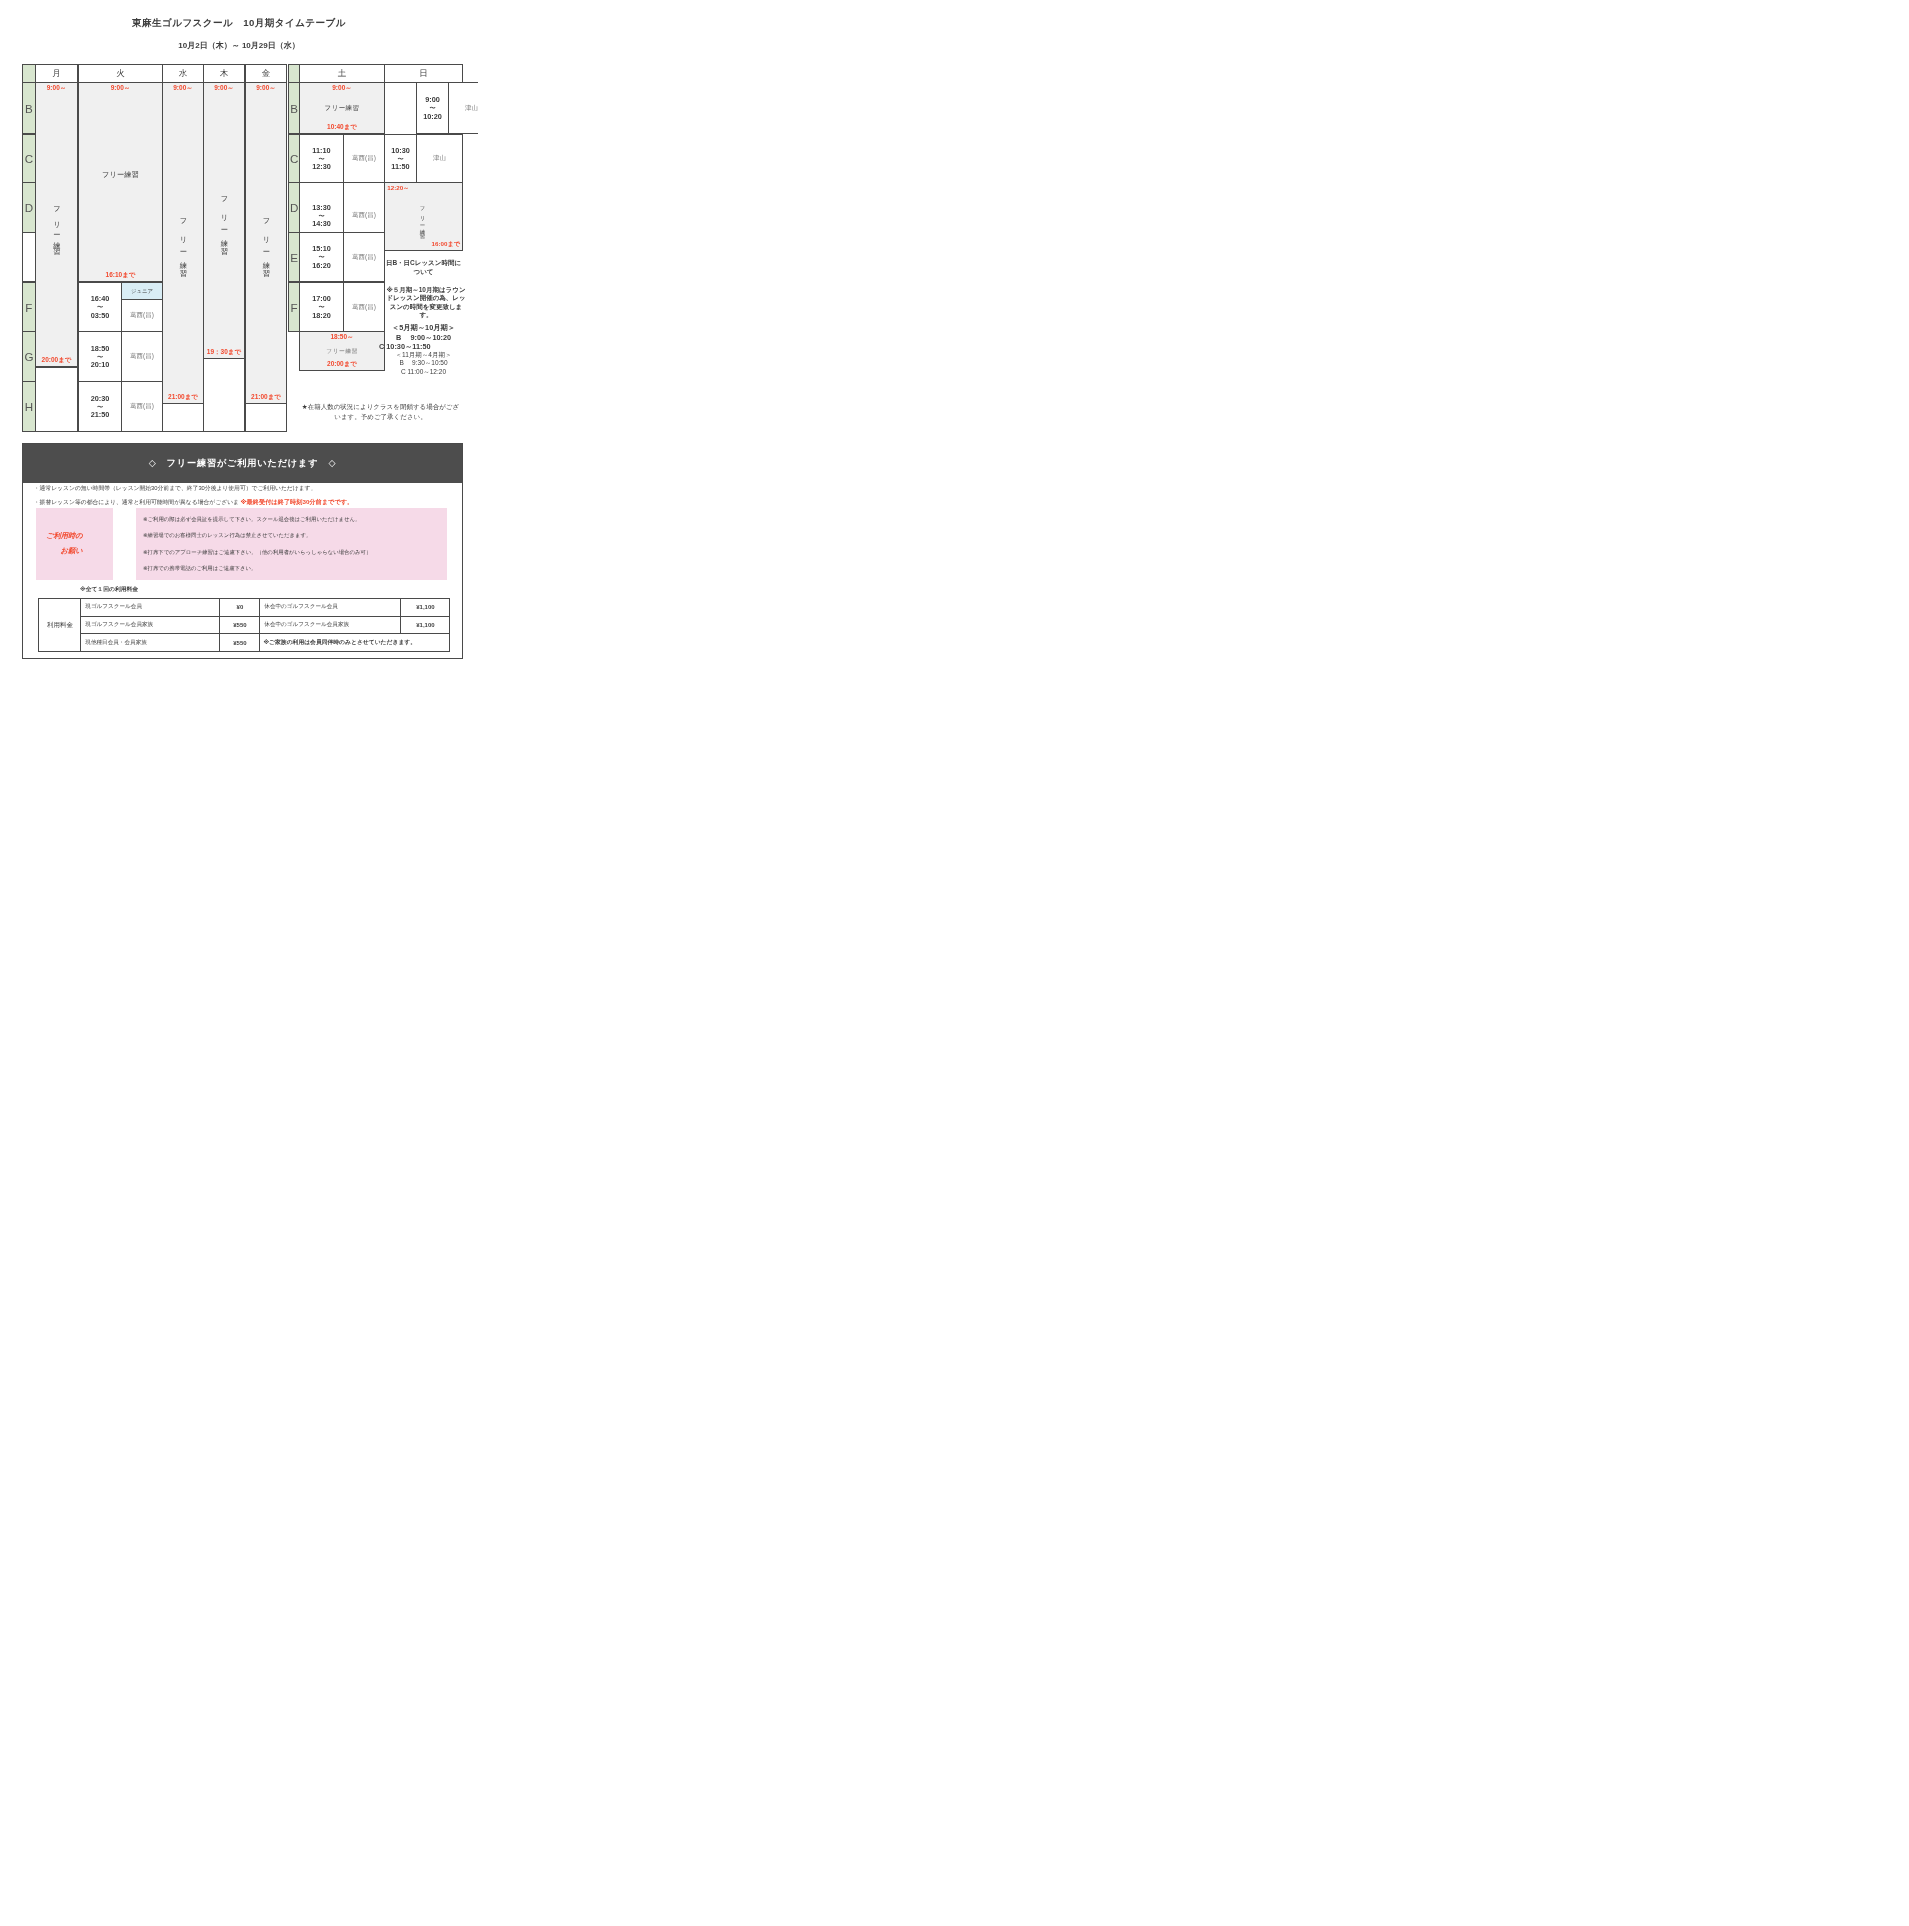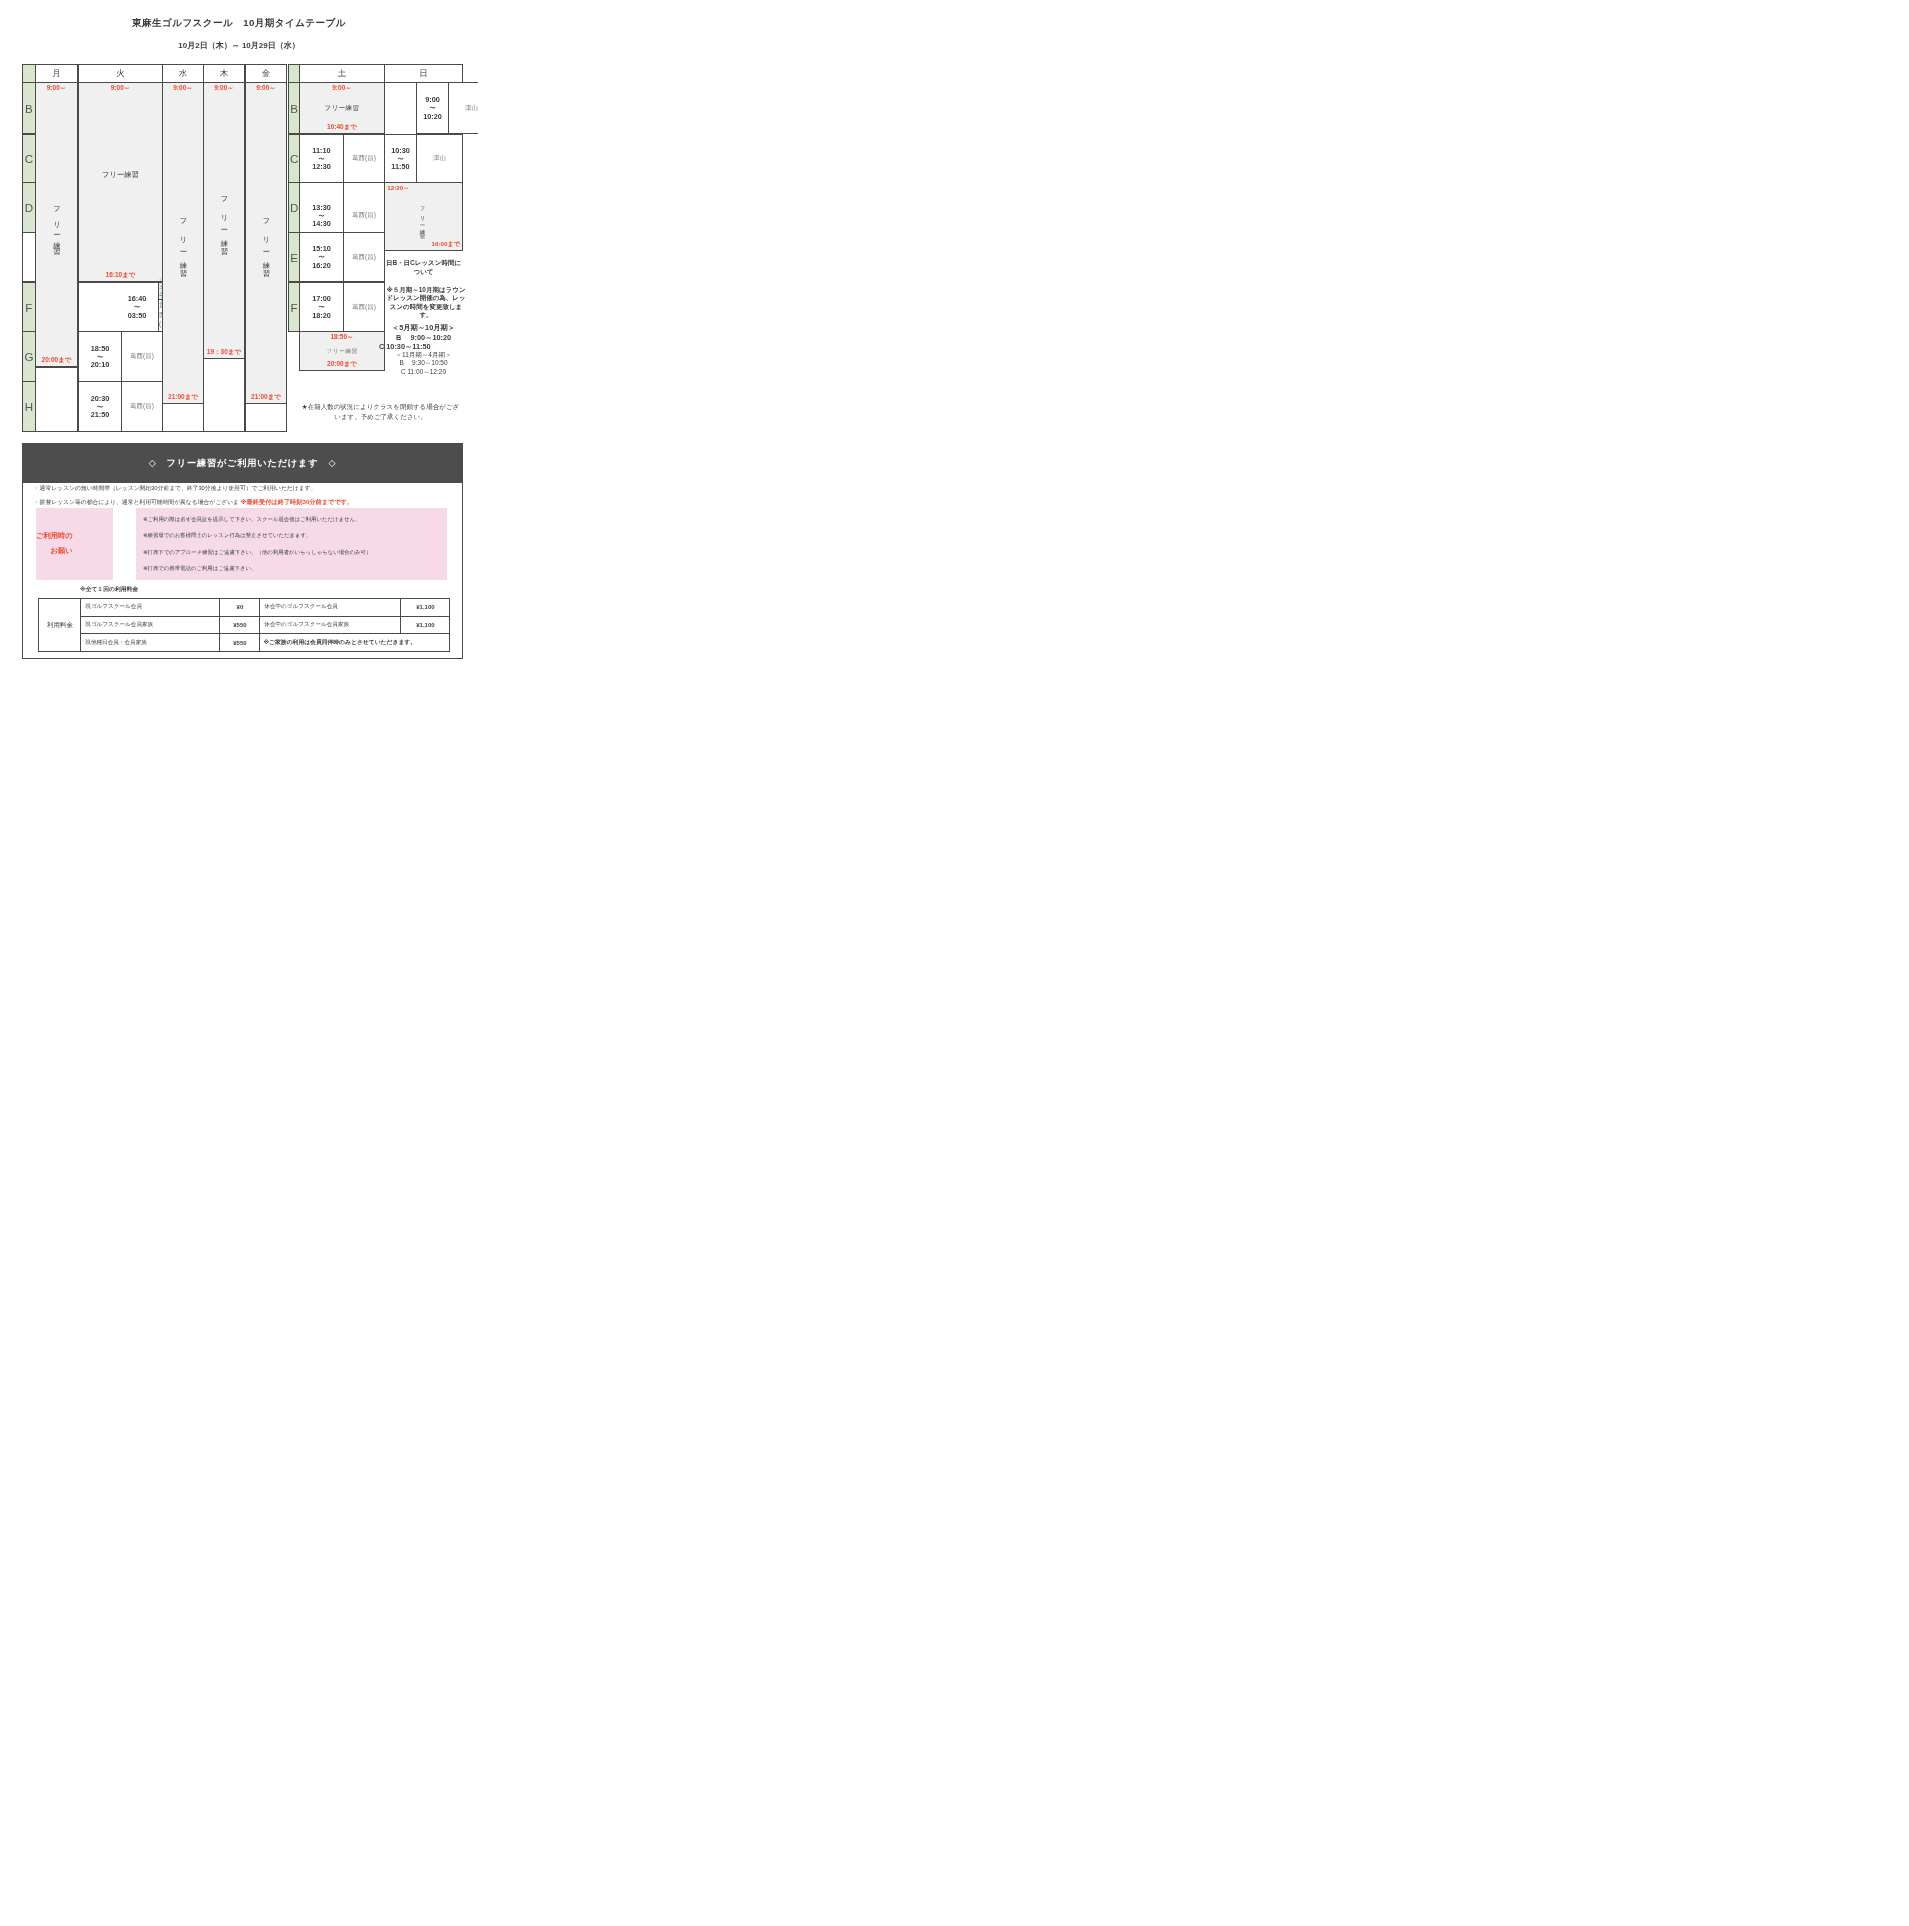--- a/index.html
+++ b/index.html
@@ -35,21 +35,21 @@
   .fb-end{position:absolute;bottom:0.8px;right:1.9px;color:var(--red);font-size:6.2px;font-weight:600;}
   .center-free{position:absolute;left:0;right:0;top:50%;transform:translateY(-50%);text-align:center;font-size:6.5px;color:var(--ink);letter-spacing:0.4px;}
   .center-free.dim{font-size:5.8px;color:#6f6f6f;}
   .note{position:absolute;color:var(--ink);}
   .pre{white-space:pre-line;}
   .bottom-box{position:absolute;left:22px;top:443px;width:441px;height:216px;border:0.8px solid var(--bd);background:#fff;}
   .band{position:absolute;left:0;top:0;width:100%;height:39px;background:var(--band);color:#fff;display:flex;align-items:center;justify-content:center;font-size:9.2px;font-weight:bold;letter-spacing:0.8px;}
   .bullet{position:absolute;left:10.8px;font-size:5.8px;color:var(--ink);white-space:nowrap;}
   .bullet .red{color:var(--red);font-weight:bold;font-size:6.2px;}
   .pinkbox{position:absolute;background:var(--pink);}
-  .req-title{display:flex;flex-direction:column;justify-content:center;height:100%;font-size:7.3px;font-weight:bold;color:var(--red);line-height:2;white-space:pre-line;}
+  .req-title{display:flex;flex-direction:column;justify-content:center;height:100%;padding-left:10px;font-size:7.3px;font-weight:bold;color:var(--red);line-height:2;white-space:pre-line;font-style:italic;}
   .req-items{display:flex;flex-direction:column;justify-content:space-around;height:100%;padding:3.9px 7px;}
   .req-items div{font-size:5.4px;color:var(--ink);}
   .fee-note{position:absolute;left:57px;top:141px;font-size:5.8px;font-weight:bold;color:var(--ink);}
   table.price{position:absolute;left:15.4px;top:154px;border-collapse:collapse;table-layout:fixed;}
   table.price td{border:0.8px solid var(--bd);color:var(--ink);height:17.7px;overflow:hidden;}
   td.pt-head{text-align:center;font-size:6.5px;}
   td.pt-cat{font-size:5.6px;padding-left:3.9px;}
   td.pt-price{font-size:6px;font-weight:bold;text-align:center;}
   td.pt-note{font-size:5.8px;font-weight:bold;padding-left:3.1px;}
 </style>
@@ -83,21 +83,21 @@
       <div class="vtext mon">フリー練習</div>
       <div class="rtime bot">20:00まで</div>
     </div>
     <div class="cell" style="left:35px;top:367px;width:43px;height:65px;"></div>
 
     <div class="cell graybg" style="left:78px;top:82px;width:85px;height:200px;">
       <div class="rtime top">9:00～</div>
       <div class="htext" style="top:44%;">フリー練習</div>
       <div class="rtime bot">16:10まで</div>
     </div>
-    <div class="cell" style="left:78px;top:282px;width:85px;height:50px;padding-left:37px;">
+    <div class="cell" style="left:78px;top:282px;width:85px;height:50px;">
       <div class="split">
         <div class="t-left tue">
           <div class="tstack">
             <span>16:40</span>
             <span class="tl">〜</span>
             <span>03:50</span>
           </div>
         </div>
         <div class="t-right" style="padding:0;">
           <div class="jr">ジュニア</div>

